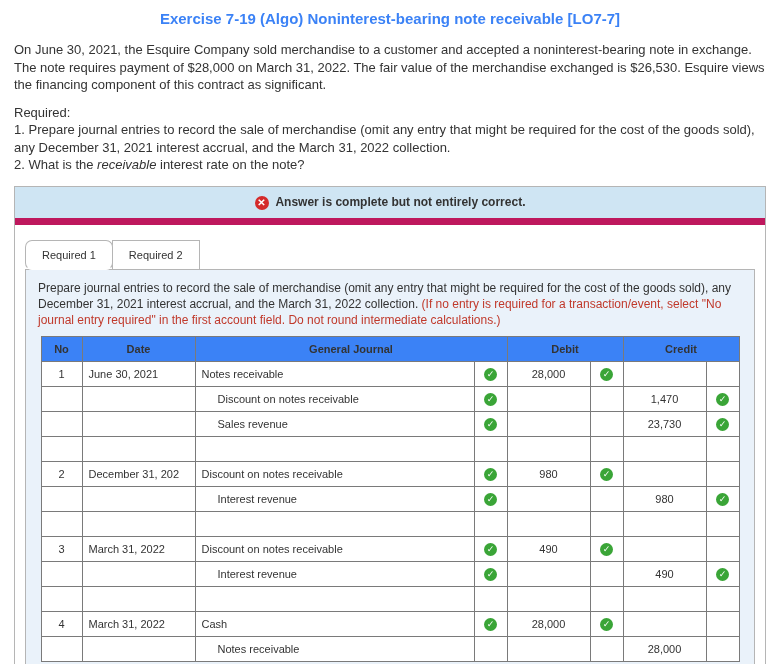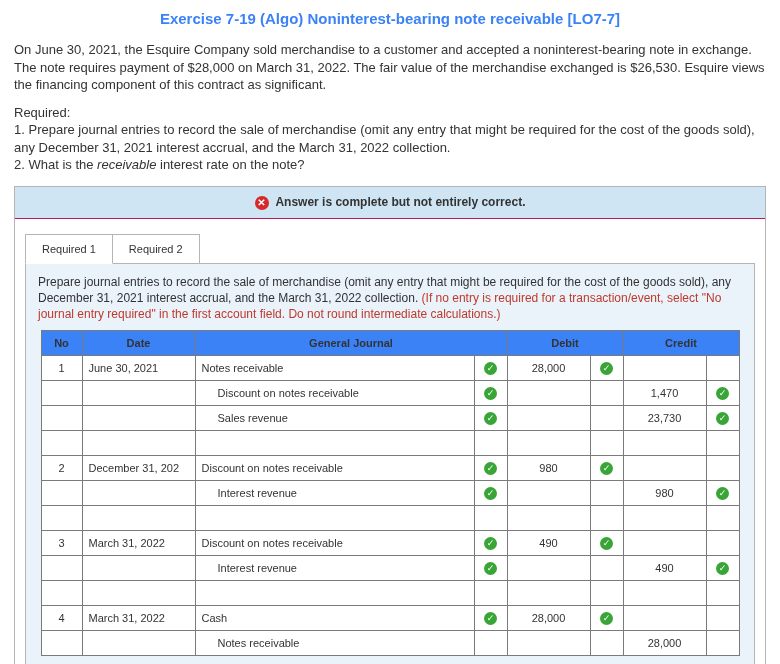--- a/index.html
+++ b/index.html
@@ -25,21 +25,21 @@
   }
   .required-block b { font-weight: normal; }
   .italic { font-style: italic; }
 
   .panel {
     border: 1px solid #b5b5b5;
     margin-top: 12px;
   }
   .status-bar {
     background: #cfe5f3;
-    border-bottom: 1px solid #be185d;
+    border-bottom: 7px solid #be185d;
     text-align: center;
     padding: 8px 4px;
     font-weight: bold;
     font-size: 12px;
   }
   .status-icon {
     display: inline-block;
     width: 14px; height: 14px;
     border-radius: 50%;
     background: #d42a2a;
@@ -63,21 +63,21 @@
   }
   .tab {
     border: 1px solid #b5b5b5;
     padding: 8px 16px;
     font-size: 11px;
     background: #fff;
     position: relative;
     top: 1px;
     cursor: pointer;
   }
-  .tab.active { border-bottom: 1px solid #fff; z-index: 2; }
+  .tab.active { border-bottom: 1px solid #fff; z-index: 2; border-radius: 7px; }
   .tab + .tab { margin-left: -1px; }
   .tab-body {
     border: 1px solid #b5b5b5;
     margin: 0 10px 12px 10px;
     background: #eaf2fa;
     padding: 0 0 12px 0;
   }
   .prompt {
     padding: 10px 12px 8px 12px;
     font-size: 12px;

